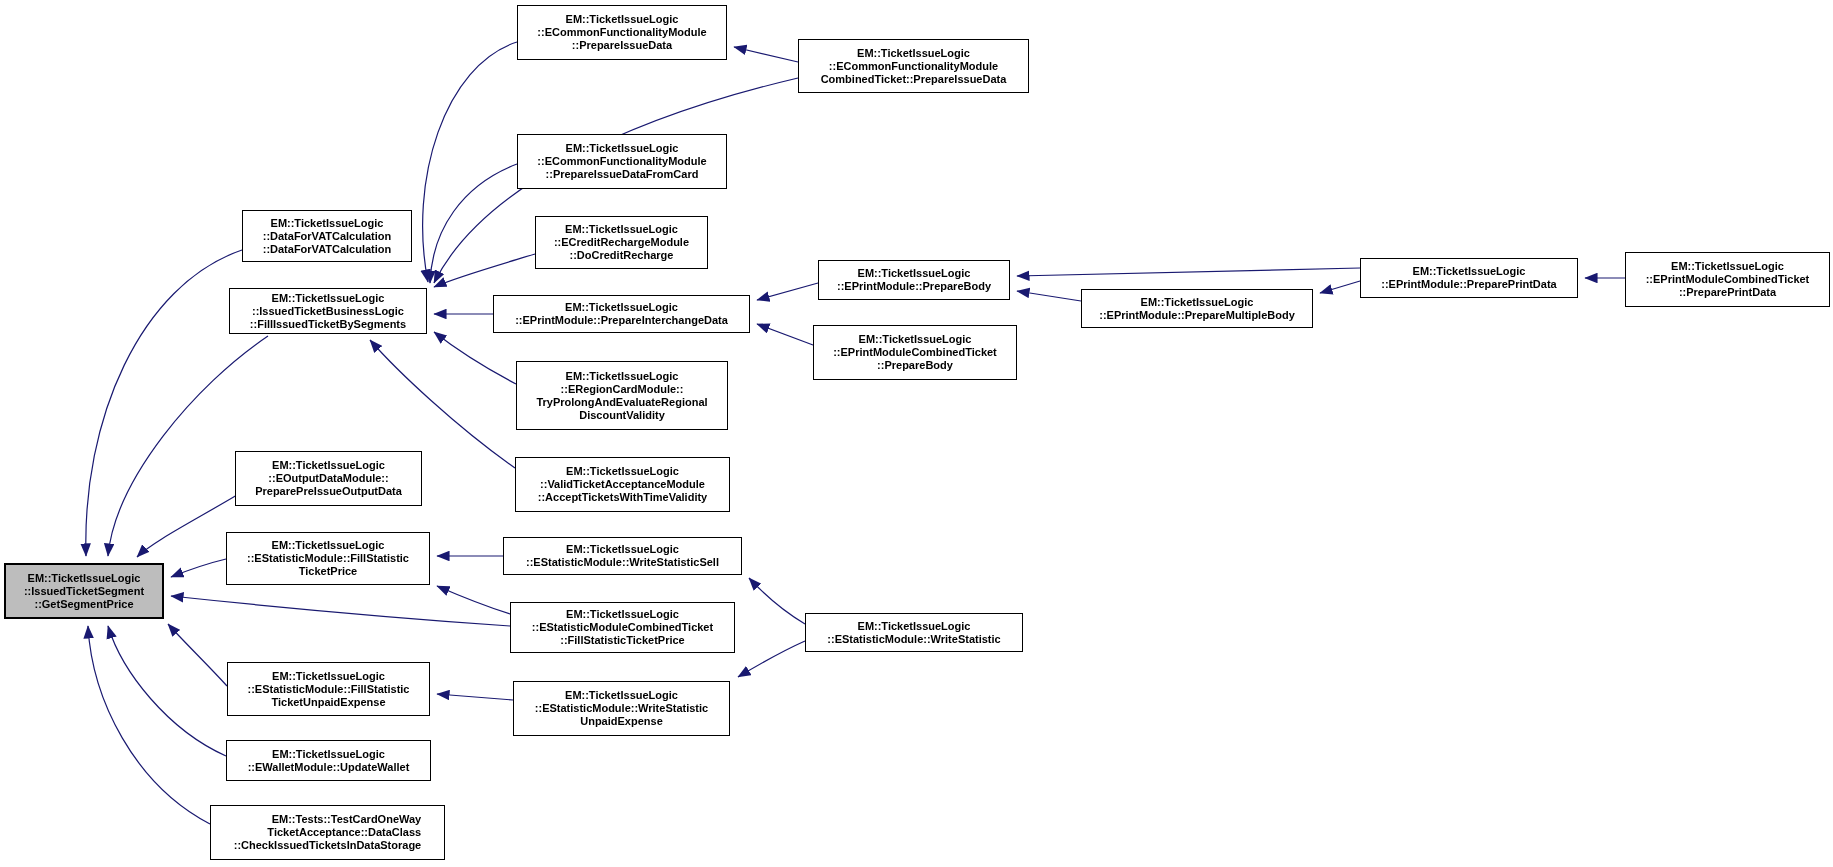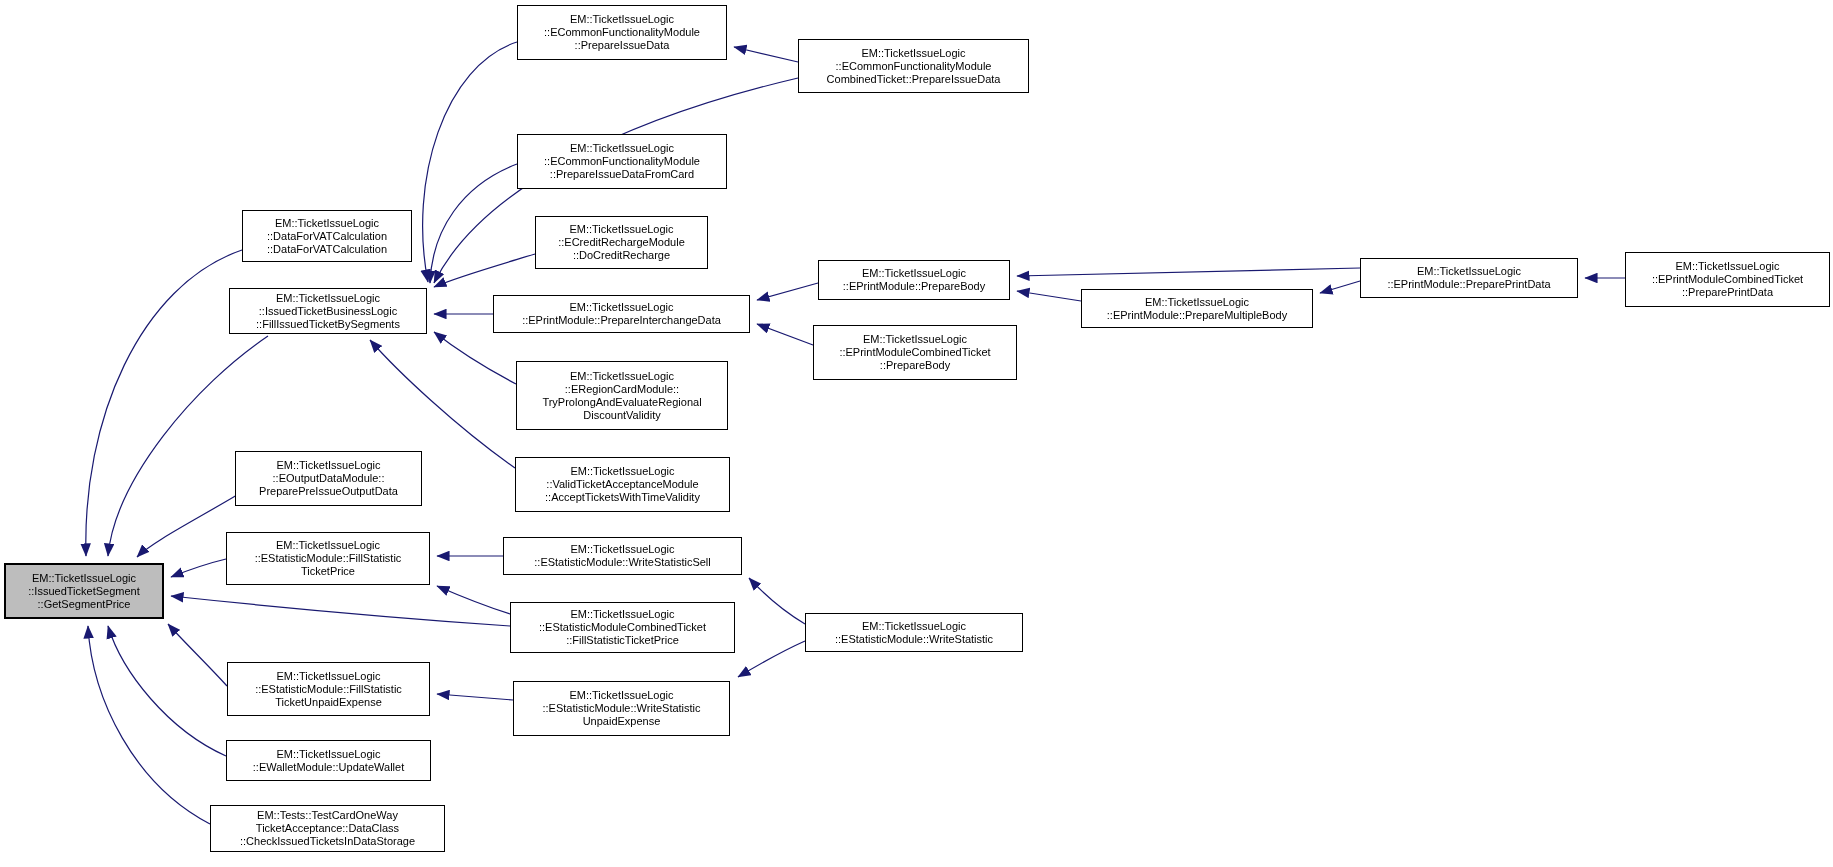--- a/index.html
+++ b/index.html
@@ -19,20 +19,21 @@
     color:#000000;
     font-size:11px;
     line-height:13px;
     text-align:center;
     white-space:pre-line;
     display:flex;
     align-items:center;
     justify-content:center;
     padding:2px 4px;
     cursor:pointer;
+    font-weight:bold;
   }
   .node.focus{
     background:#bdbdbd;
     border:2px solid #000000;
     cursor:default;
   }
   
   #n0 {left:4px;   top:563px; width:160px; height:56px;}
   #n1 {left:242px; top:210px; width:170px; height:52px;}
   #n2 {left:229px; top:288px; width:198px; height:46px;}
@@ -49,21 +50,21 @@
   #n13{left:516px; top:361px; width:212px; height:69px;}
   #n14{left:515px; top:457px; width:215px; height:55px;}
   #n15{left:235px; top:451px; width:187px; height:55px;}
   #n16{left:226px; top:532px; width:204px; height:53px;}
   #n17{left:503px; top:537px; width:239px; height:38px;}
   #n18{left:510px; top:602px; width:225px; height:51px;}
   #n19{left:805px; top:613px; width:218px; height:39px;}
   #n20{left:227px; top:662px; width:203px; height:54px;}
   #n21{left:513px; top:681px; width:217px; height:55px;}
   #n22{left:226px; top:740px; width:205px; height:41px;}
-  #n23{left:210px; top:805px; width:235px; height:47px;}
+  #n23{left:210px; top:805px; width:235px; height:55px;text-align:right;}
   .edge{fill:none;stroke:#191970;stroke-width:1.2px;}
 </style>
 </head>
 <body>
 
 <div id="stage">
 
   <svg id="edges" width="1833" height="867" viewBox="0 0 1833 867" xmlns="http://www.w3.org/2000/svg">
     <defs>
       <marker id="arrow" viewBox="0 0 10 8" refX="9.5" refY="4" markerWidth="11" markerHeight="9" orient="auto">

